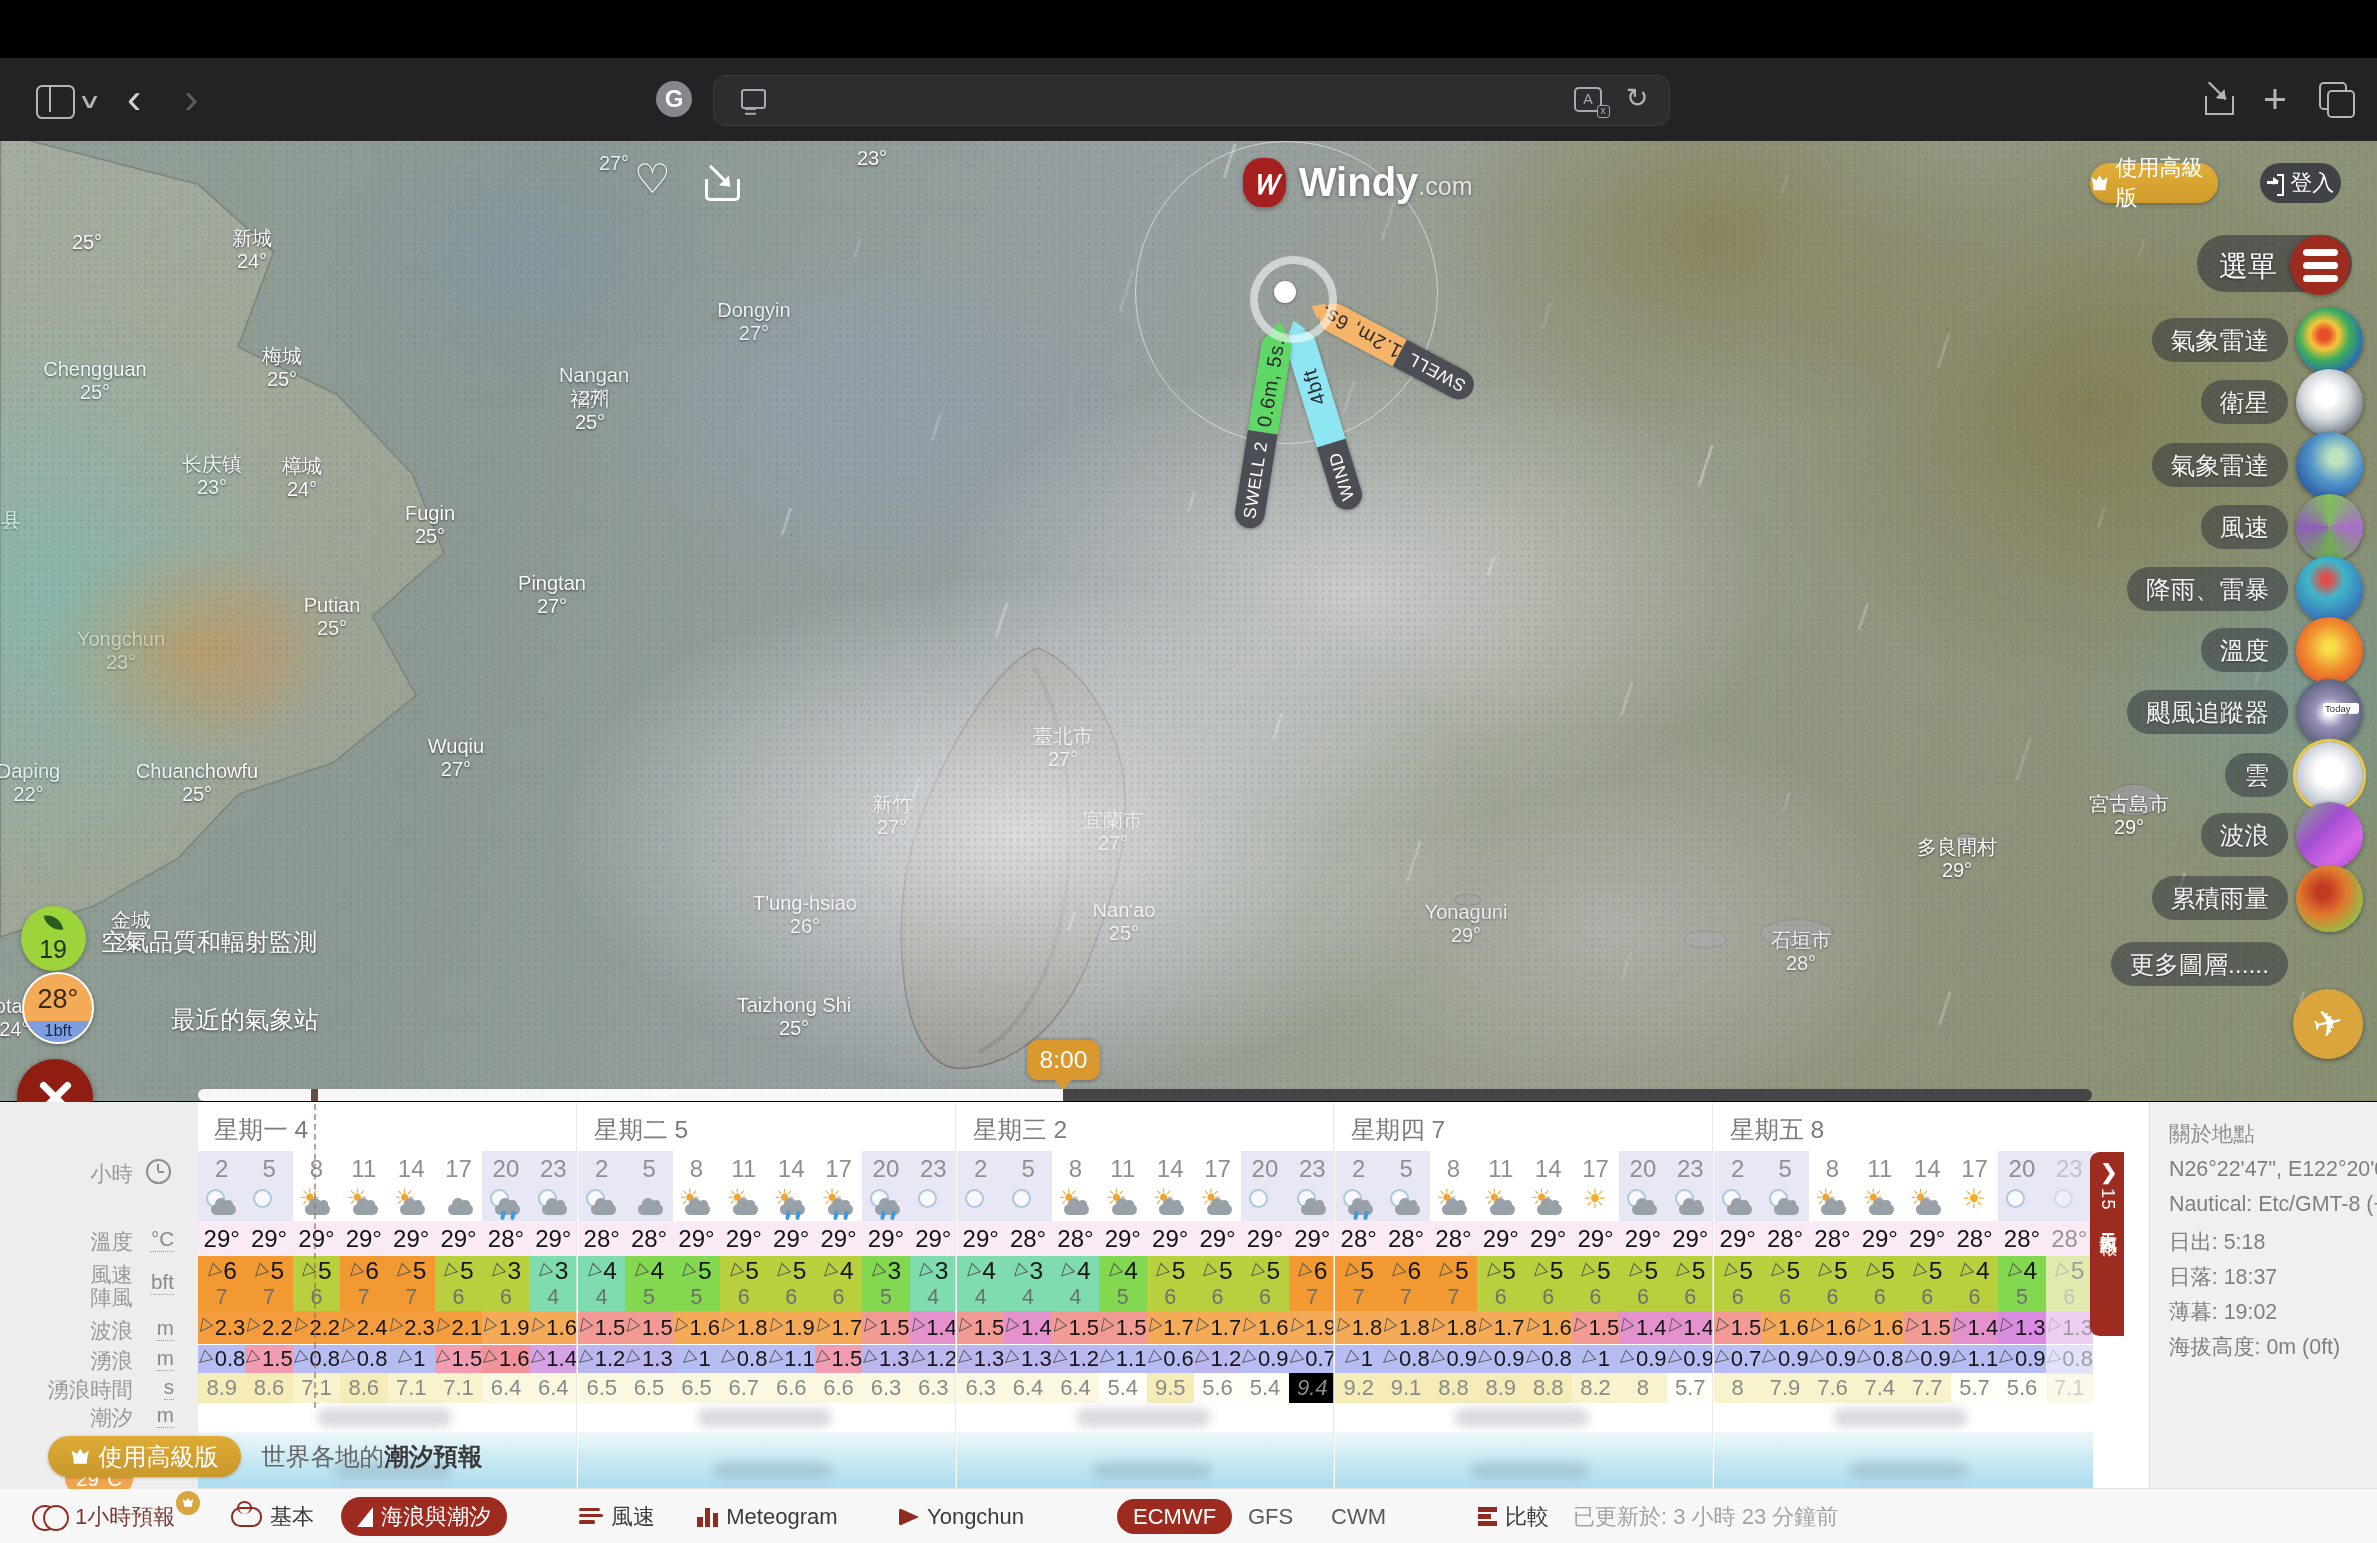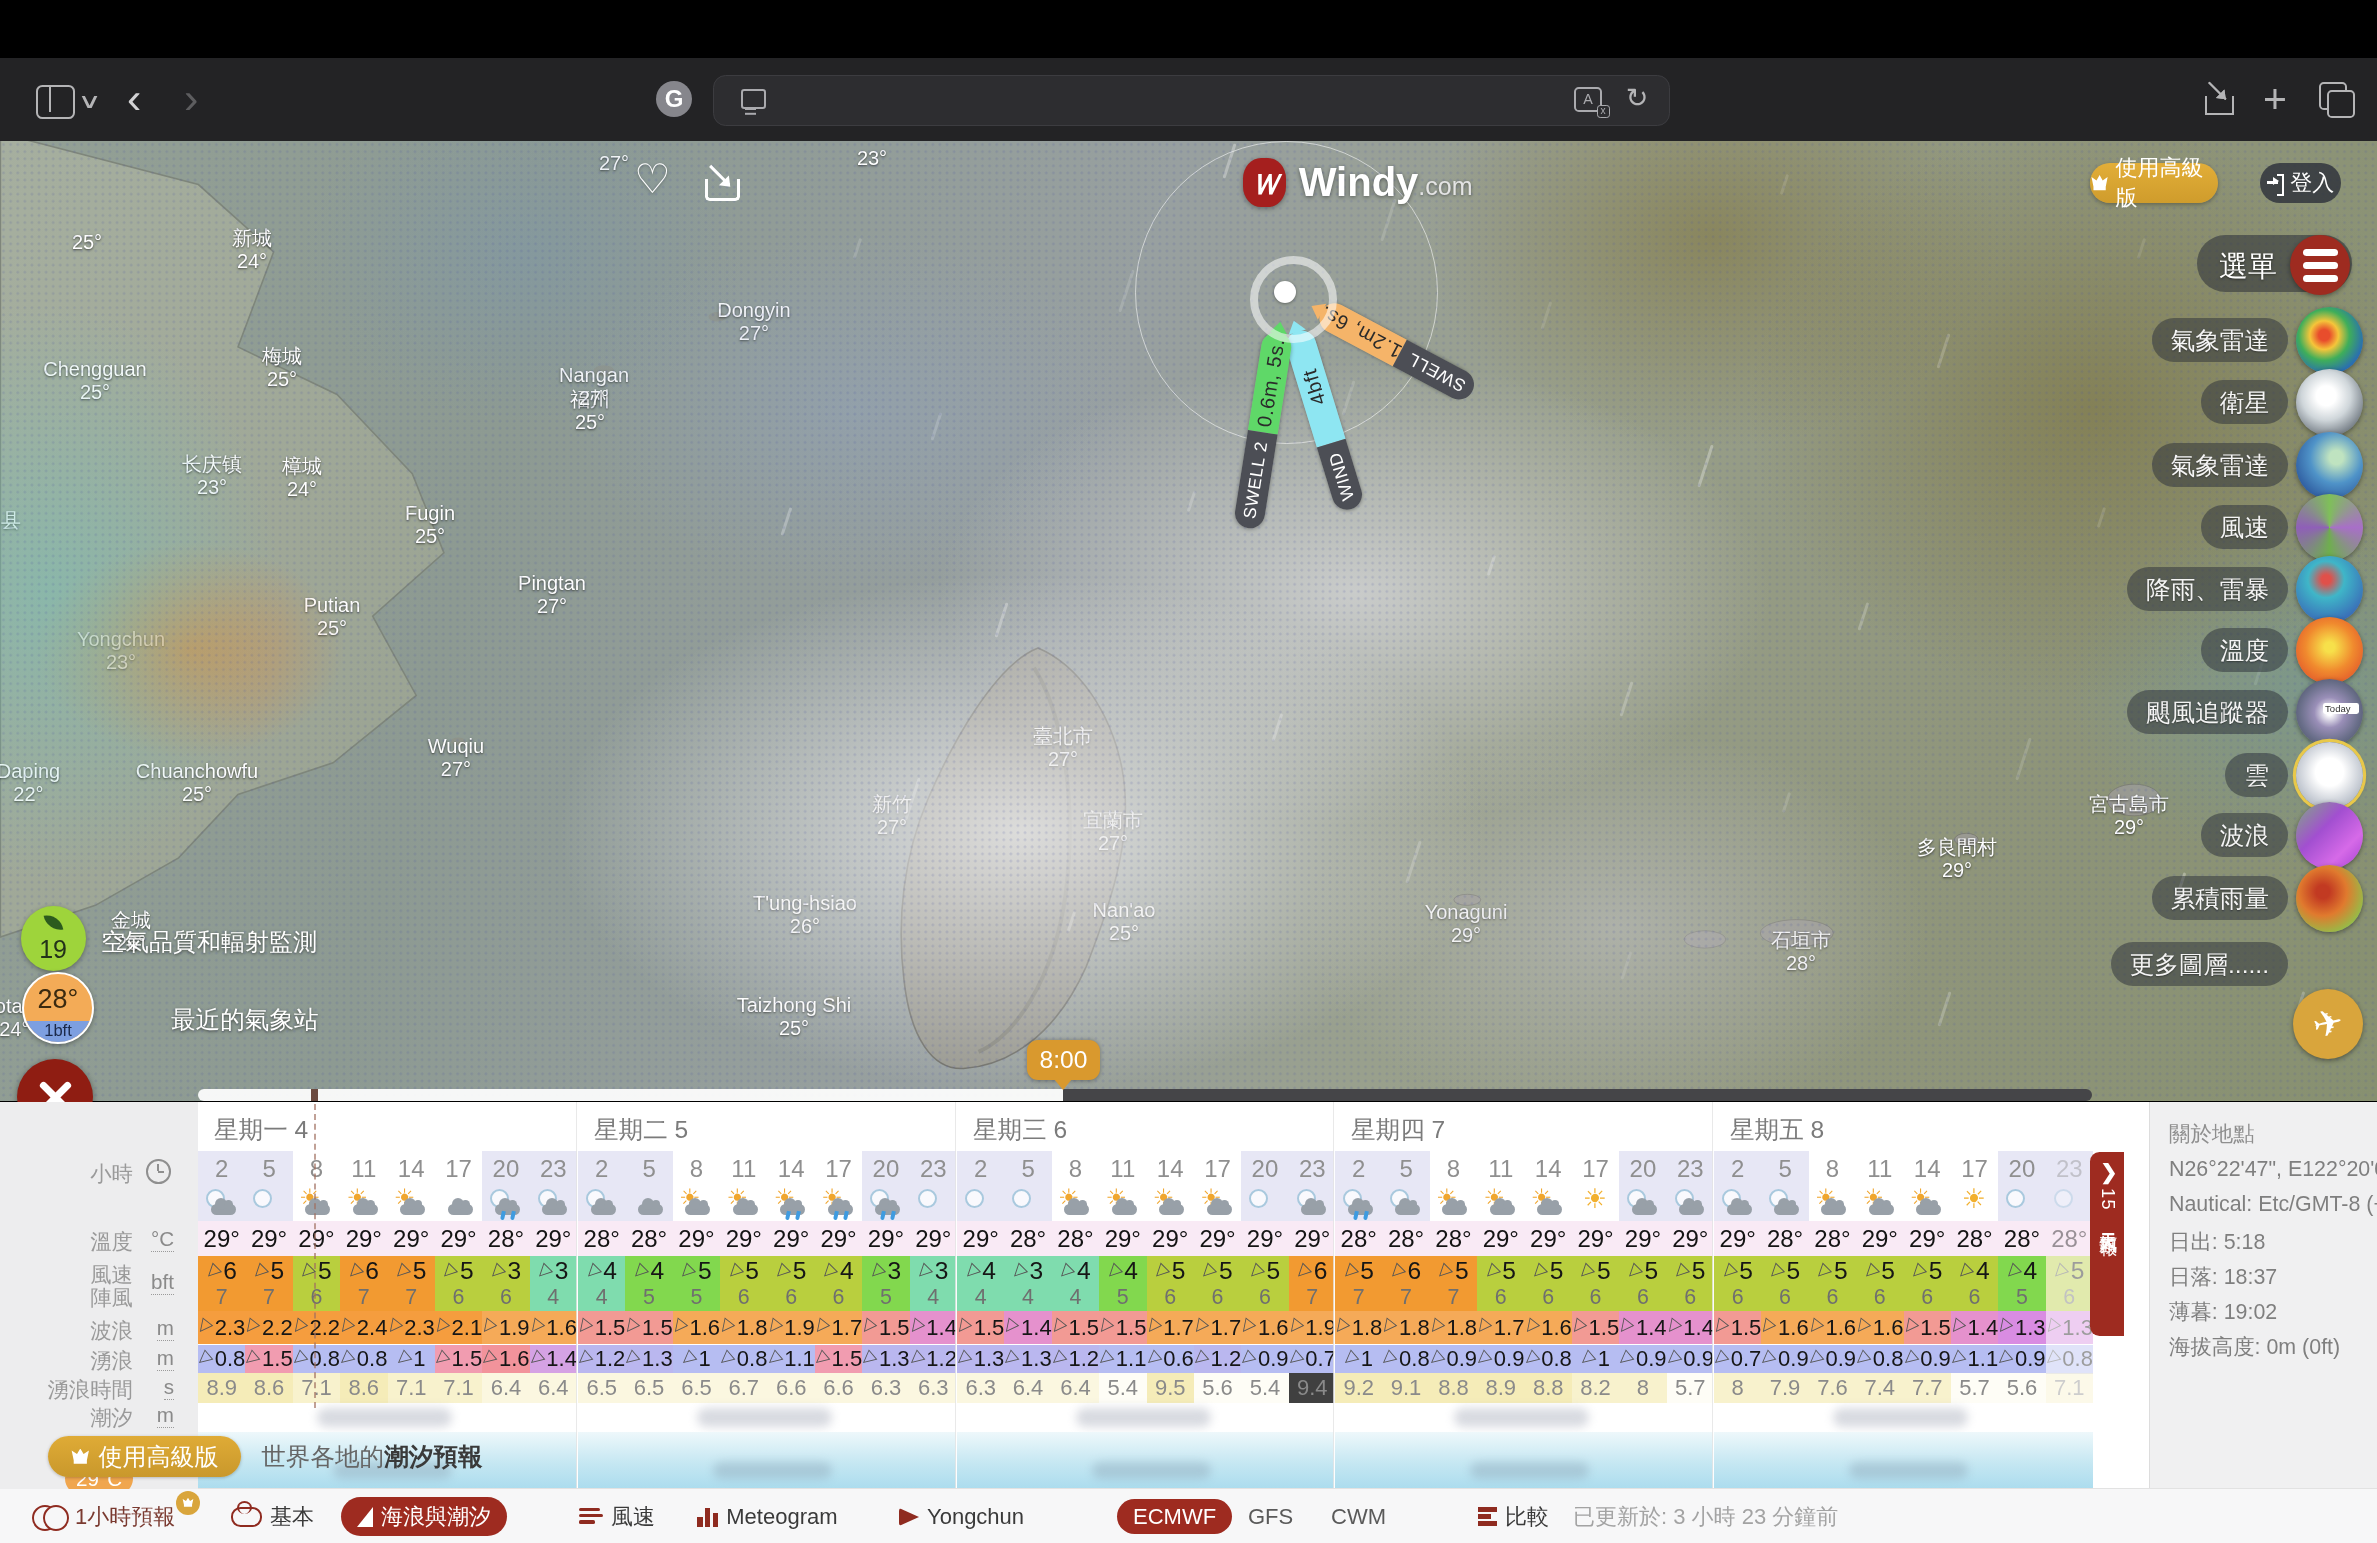--- a/index.html
+++ b/index.html
@@ -857,21 +857,21 @@
             <div class="cell" style="background: rgb(251, 247, 224);">6.3</div>
           </div>
           <div class="row r-tide">
             <div class="blob" style="left: 119px; top: 4.8px; width: 135px; height: 19px;"></div>
           </div>
           <div class="row r-water">
             <div class="blob" style="left: 135px; top: 30px; width: 119px; height: 17.4px; background: rgb(143, 169, 186);"></div>
           </div>
         </div>
         <div class="day" style="left: 758px; width: 379px;">
-          <div class="d-head">星期三 6</div>
+          <div class="d-head">星期三 2</div>
           <div class="shade" style="left: 0px; width: 95px;"></div>
           <div class="shade" style="left: 284px; width: 95px;"></div>
           <div class="row r-hours">
             <div class="cell">2</div>
             <div class="cell">5</div>
             <div class="cell">8</div>
             <div class="cell">11</div>
             <div class="cell">14</div>
             <div class="cell">17</div>
             <div class="cell">20</div>
@@ -989,21 +989,21 @@
             <div class="cell" style="background: rgb(182, 189, 242);"><span class="arr" style="transform:rotate(140deg)">▷</span>0.7</div>
           </div>
           <div class="row r-period">
             <div class="cell" style="background: rgb(251, 247, 224);">6.3</div>
             <div class="cell" style="background: rgb(251, 247, 224);">6.4</div>
             <div class="cell" style="background: rgb(251, 247, 224);">6.4</div>
             <div class="cell" style="background: rgb(254, 253, 246);">5.4</div>
             <div class="cell" style="background: rgb(245, 236, 184);">9.5</div>
             <div class="cell" style="background: rgb(254, 253, 246);">5.6</div>
             <div class="cell" style="background: rgb(254, 253, 246);">5.4</div>
-            <div class="cell" style="background: #404040;">9.4</div>
+            <div class="cell" style="background: #000000; font-style: italic;">9.4</div>
           </div>
           <div class="row r-tide">
             <div class="blob" style="left: 119px; top: 4.8px; width: 135px; height: 19px;"></div>
           </div>
           <div class="row r-water">
             <div class="blob" style="left: 135px; top: 30px; width: 119px; height: 17.4px; background: rgb(143, 169, 186);"></div>
           </div>
         </div>
         <div class="day" style="left: 1136px; width: 379px;">
           <div class="d-head">星期四 7</div>

